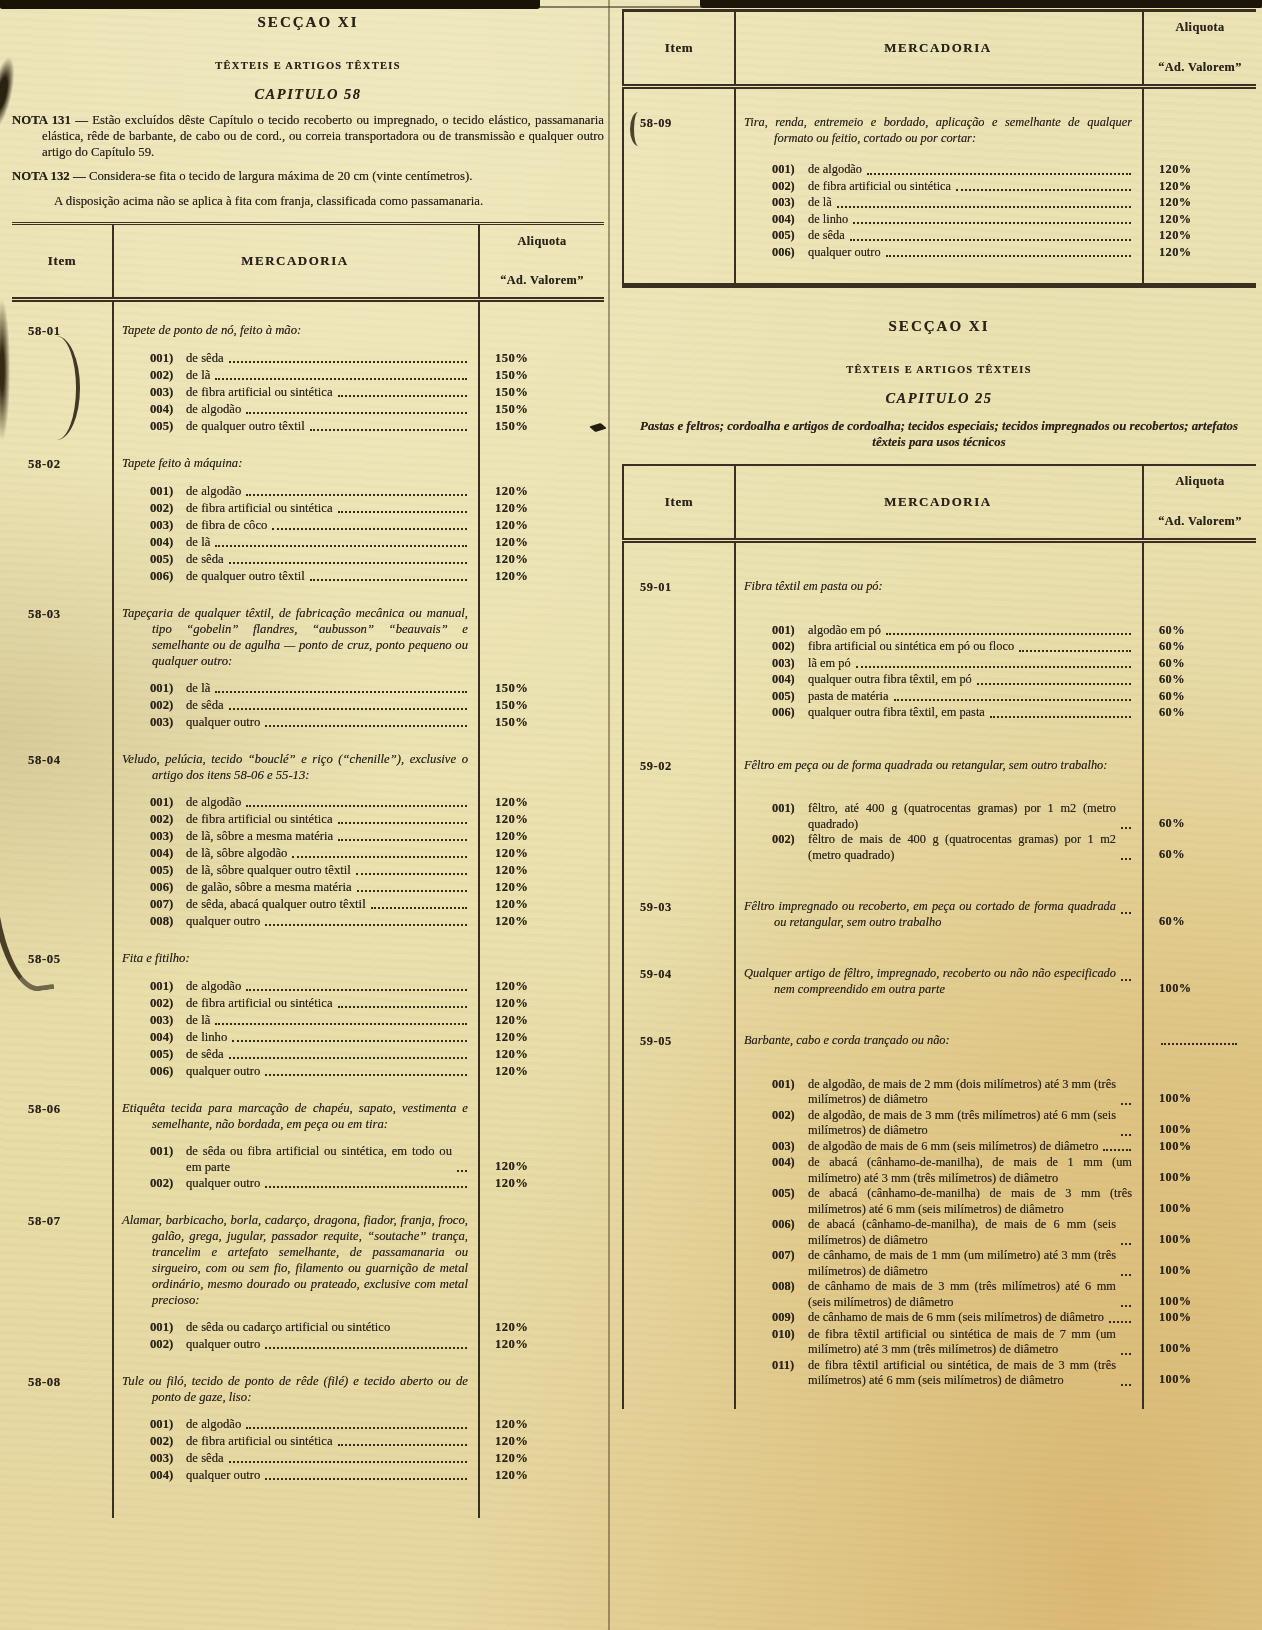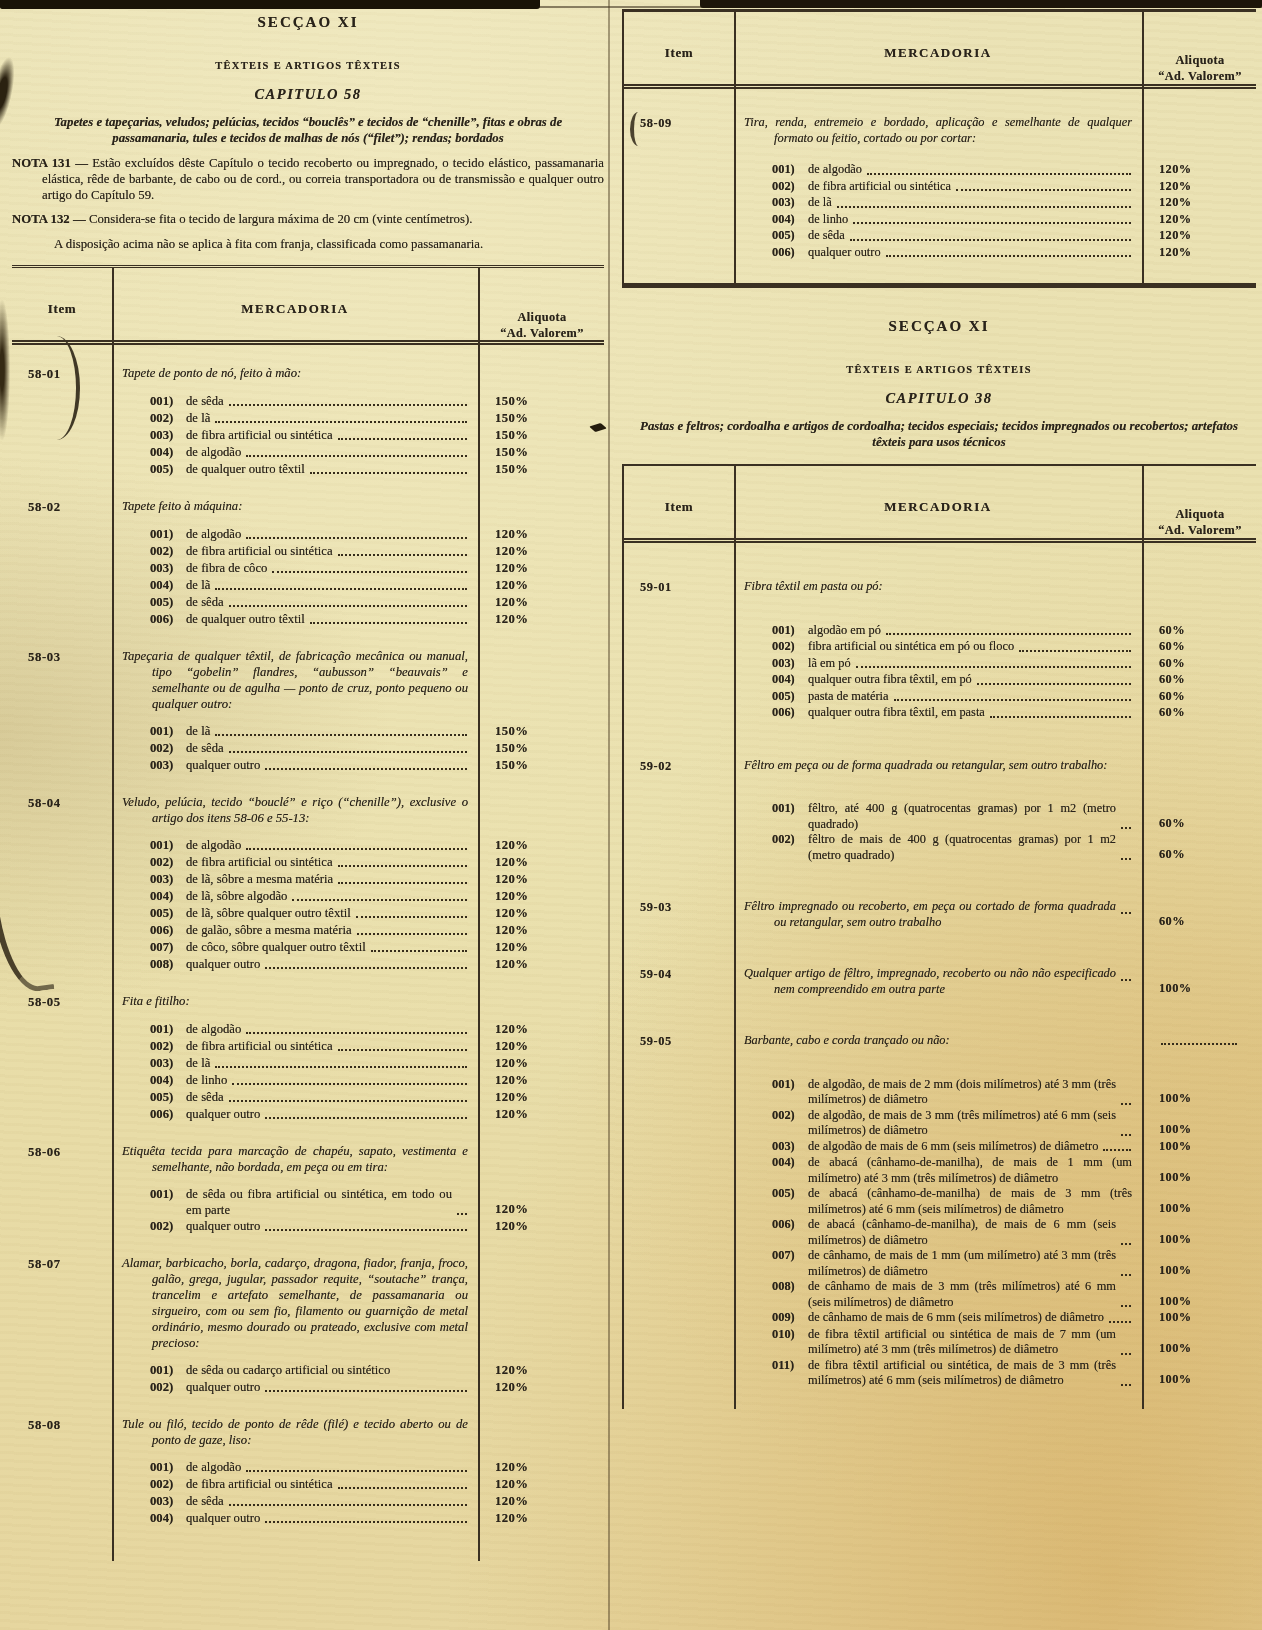--- a/index.html
+++ b/index.html
@@ -47,21 +47,21 @@
   #table-right-2{margin-top:14px;border-top:2px solid var(--line);}
   .trow{display:grid;grid-template-columns:var(--c1) 1fr var(--c3);}
   .c-code{padding:1px 4px 0 16px;font-weight:bold;letter-spacing:.6px;}
   .c-merc{border-left:2px solid var(--line);border-right:2px solid var(--line);padding:0 10px 0 8px;}
   .col.right .c-code{border-left:2px solid var(--line);}
   .c-rate{display:flex;align-items:flex-end;padding:0 4px 1px 15px;font-weight:bold;letter-spacing:.4px;}
   
   .t-head{border-bottom:5px double var(--line);height:72px;}
   .t-head .c-code{display:flex;align-items:center;justify-content:center;font-size:13px;padding:0;}
   .t-head .c-merc{display:flex;align-items:center;justify-content:center;font-weight:bold;letter-spacing:1.5px;font-size:13px;}
-  .t-head .c-rate{display:flex;flex-direction:column;justify-content:space-between;align-items:center;padding:8px 2px 9px 2px;font-size:12.3px;margin-top:33px;}
+  .t-head .c-rate{display:flex;flex-direction:column;justify-content:space-between;align-items:center;padding:8px 2px 9px 2px;font-size:12.3px;}
   
   .tb{display:flex;align-items:center;font-style:italic;}
   .tb .t{text-align:justify;padding-left:30px;text-indent:-30px;}
   .sub{display:flex;align-items:flex-start;padding-left:28px;}
   .sub .n{flex:0 0 36px;font-weight:bold;}
   .sub .b{flex:1;display:flex;align-items:flex-end;min-width:0;}
   .sub .b .t{text-align:justify;}
   .dots{flex:1 1 10px;min-width:10px;border-bottom:2.5px dotted #352b1a;margin:0 1px 3px 5px;height:0;}
   .rdots{width:82%;border-bottom:2.5px dotted #352b1a;margin:0 0 4px 2px;height:0;}
   
@@ -93,21 +93,20 @@
   <div class="art a-brace2"></div>
   <div class="art a-curl"></div>
   <div class="art a-mark1"></div>
   <div class="art a-brace3"></div>
 
   <div class="col left">
     <div class="sec-head">
       <div class="sec-title">SECÇAO XI</div>
       <div class="sec-sub">TÊXTEIS E ARTIGOS TÊXTEIS</div>
       <div class="chap">CAPITULO 58</div>
-      <div class="chap-desc">Tapetes e tapeçarias, veludos; pelúcias, tecidos “bouclês” e tecidos de “chenille”, fitas e obras de passamanaria, tules e tecidos de malhas de nós (“filet”); rendas; bordados</div>
     </div>
     <div class="notes">
       <p class="note"><span class="note-label">NOTA 131 —</span> <span>Estão excluídos dêste Capítulo o tecido recoberto ou impregnado, o tecido elástico, passamanaria elástica, rêde de barbante, de cabo ou de cord., ou correia transportadora ou de transmissão e qualquer outro artigo do Capítulo 59.</span></p>
       <p class="note"><span class="note-label">NOTA 132 —</span> <span>Considera-se fita o tecido de largura máxima de 20 cm (vinte centímetros).</span></p>
       <p class="note-extra">A disposição acima não se aplica à fita com franja, classificada como passamanaria.</p>
     </div>
     <div class="tariff-table" id="table-left">
         <div class="trow t-head">
           <div class="c-code">
             <span>Item</span>
@@ -495,21 +494,21 @@
           <div class="c-rate">
             <span>120%</span>
           </div>
         </div>
         <div class="trow t-sub">
           <div class="c-code"></div>
           <div class="c-merc">
             <div class="sub">
               <span class="n">007)</span>
               <div class="b">
-                <span class="t">de côco, sôbre qualquer outro têxtil</span>
+                <span class="t">de sêda, abacá qualquer outro têxtil</span>
                 <span class="dots"></span>
               </div>
             </div>
           </div>
           <div class="c-rate">
             <span>120%</span>
           </div>
         </div>
         <div class="trow t-sub">
           <div class="c-code"></div>
@@ -945,21 +944,21 @@
         <div class="trow sp" style="height: 22px;">
           <div class="c-code"></div>
           <div class="c-merc"></div>
           <div class="c-rate"></div>
         </div>
       </div>
 
     <div class="sec-head" style="margin-top:30px">
       <div class="sec-title">SECÇAO XI</div>
       <div class="sec-sub">TÊXTEIS E ARTIGOS TÊXTEIS</div>
-      <div class="chap">CAPITULO 38</div>
+      <div class="chap">CAPITULO 25</div>
       <div class="chap-desc">Pastas e feltros; cordoalha e artigos de cordoalha; tecidos especiais; tecidos impregnados ou recobertos; artefatos têxteis para usos técnicos</div>
     </div>
 
     <div class="tariff-table" id="table-right-2">
         <div class="trow t-head">
           <div class="c-code">
             <span>Item</span>
           </div>
           <div class="c-merc">
             <span>MERCADORIA</span>

